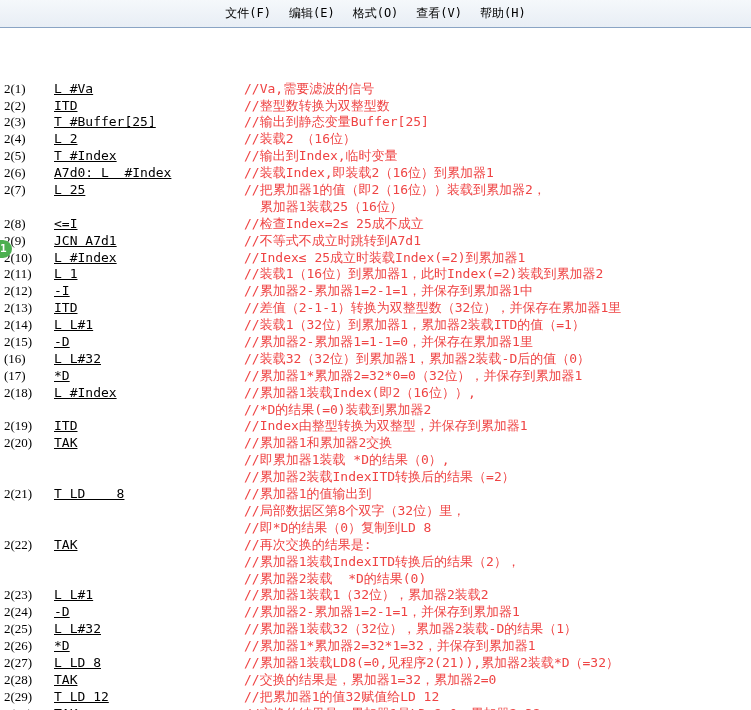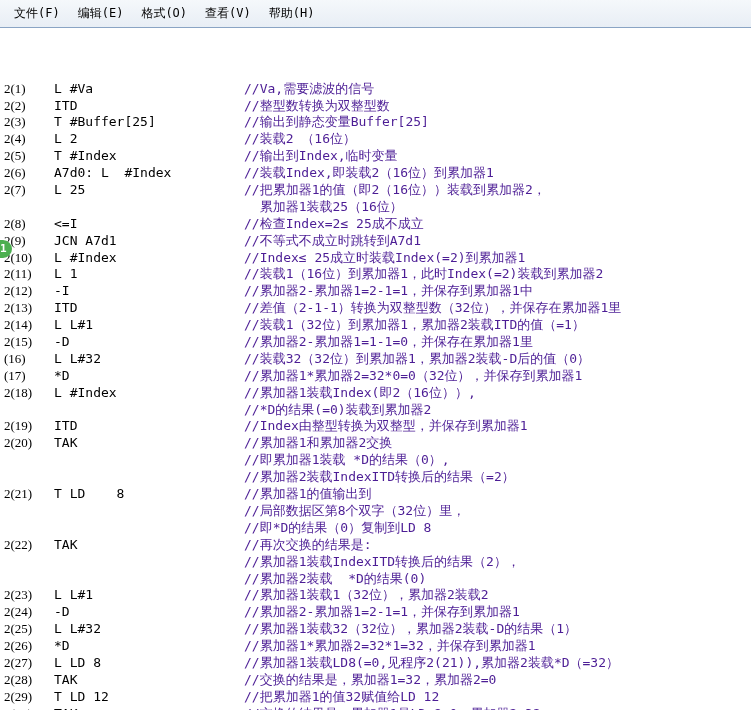--- a/index.html
+++ b/index.html
@@ -13,20 +13,21 @@
       background: #ffffff;
       width: 751px;
       overflow: hidden;
     }
     .menubar {
       background: linear-gradient(to bottom, #f5f8fb, #e8eef5);
       border-bottom: 1px solid #8aa4c4;
       padding: 3px 6px;
       display: flex;
       gap: 2px;
+      justify-content: center;
     }
     .menu-item {
       padding: 2px 8px;
       color: #000;
       cursor: pointer;
       font-size: 12px;
     }
     .content {
       padding: 2px 4px;
       line-height: 1.3;
@@ -40,23 +41,24 @@
       display: flex;
     }
     .line-num {
       width: 50px;
       flex-shrink: 0;
       font-family: Liberation Serif, serif;
     }
     .code-text {
       width: 190px;
       flex-shrink: 0;
+      text-decoration: underline;
     }
     .comment {
-      color: #4c1d95;
+      color: #ef4444;
     }
     .badge {
       position: absolute;
       left: -12px;
       top: 212px;
       width: 24px;
       height: 18px;
       background: #4caf50;
       color: #fff;
       border-radius: 9px;

